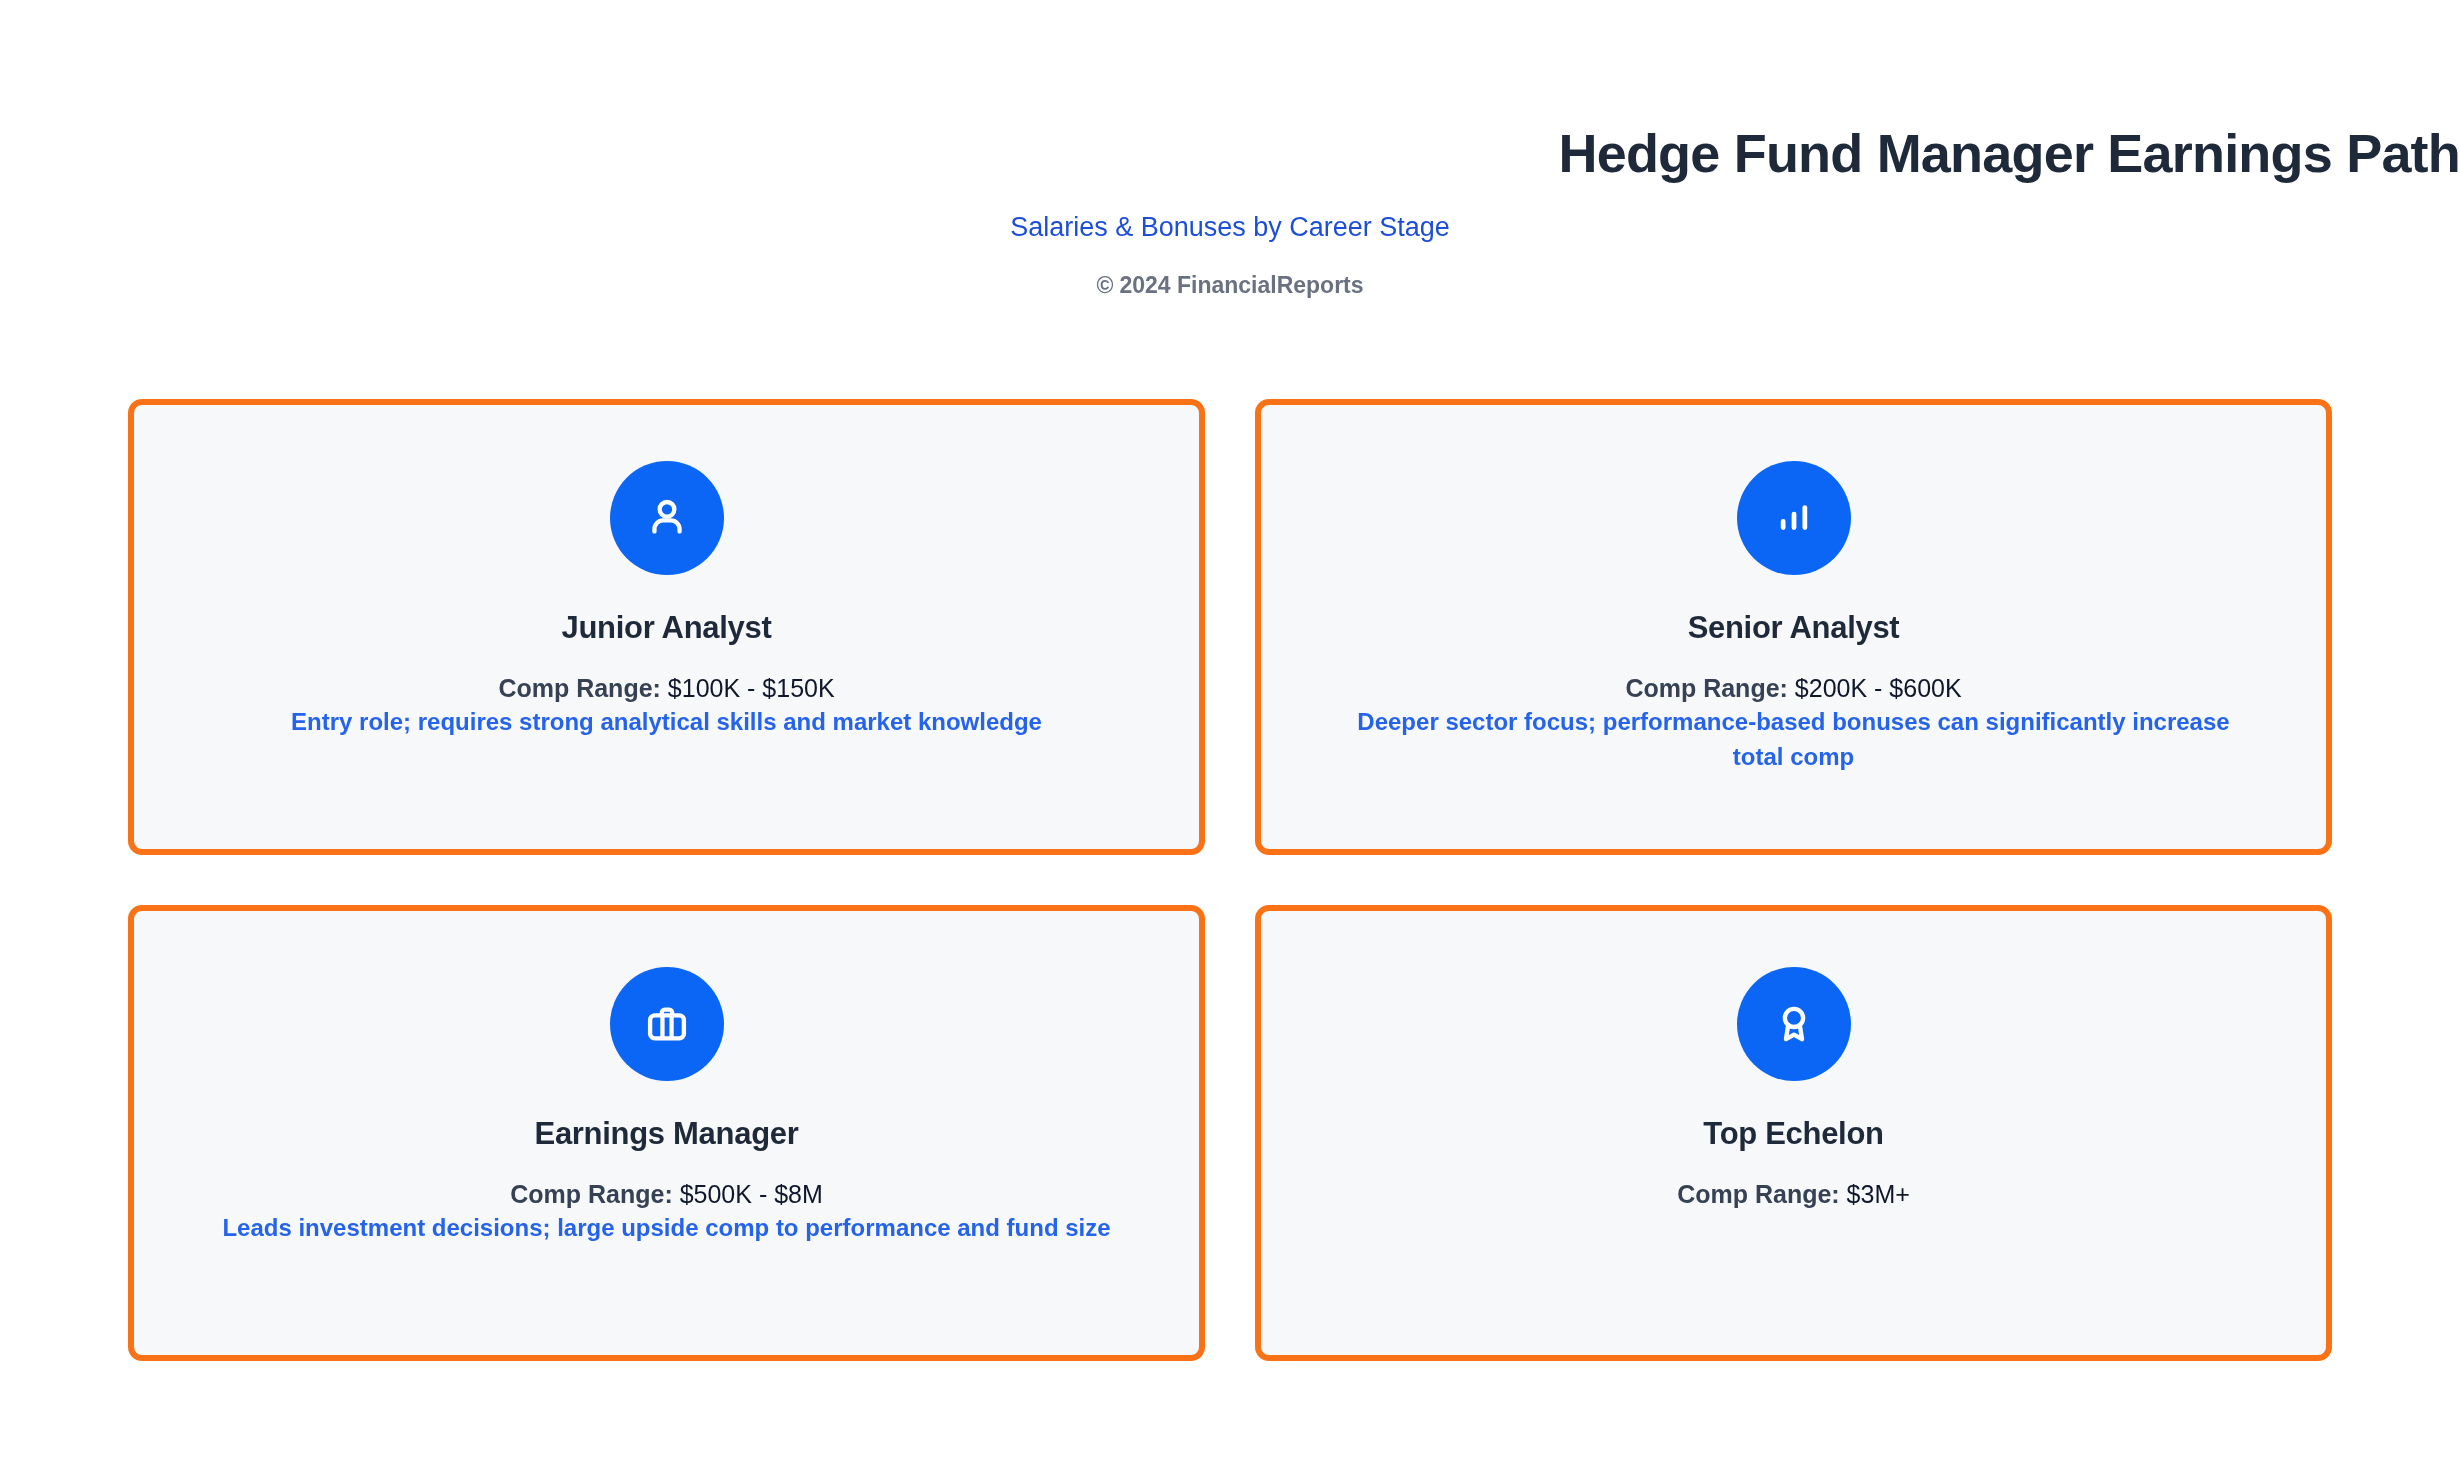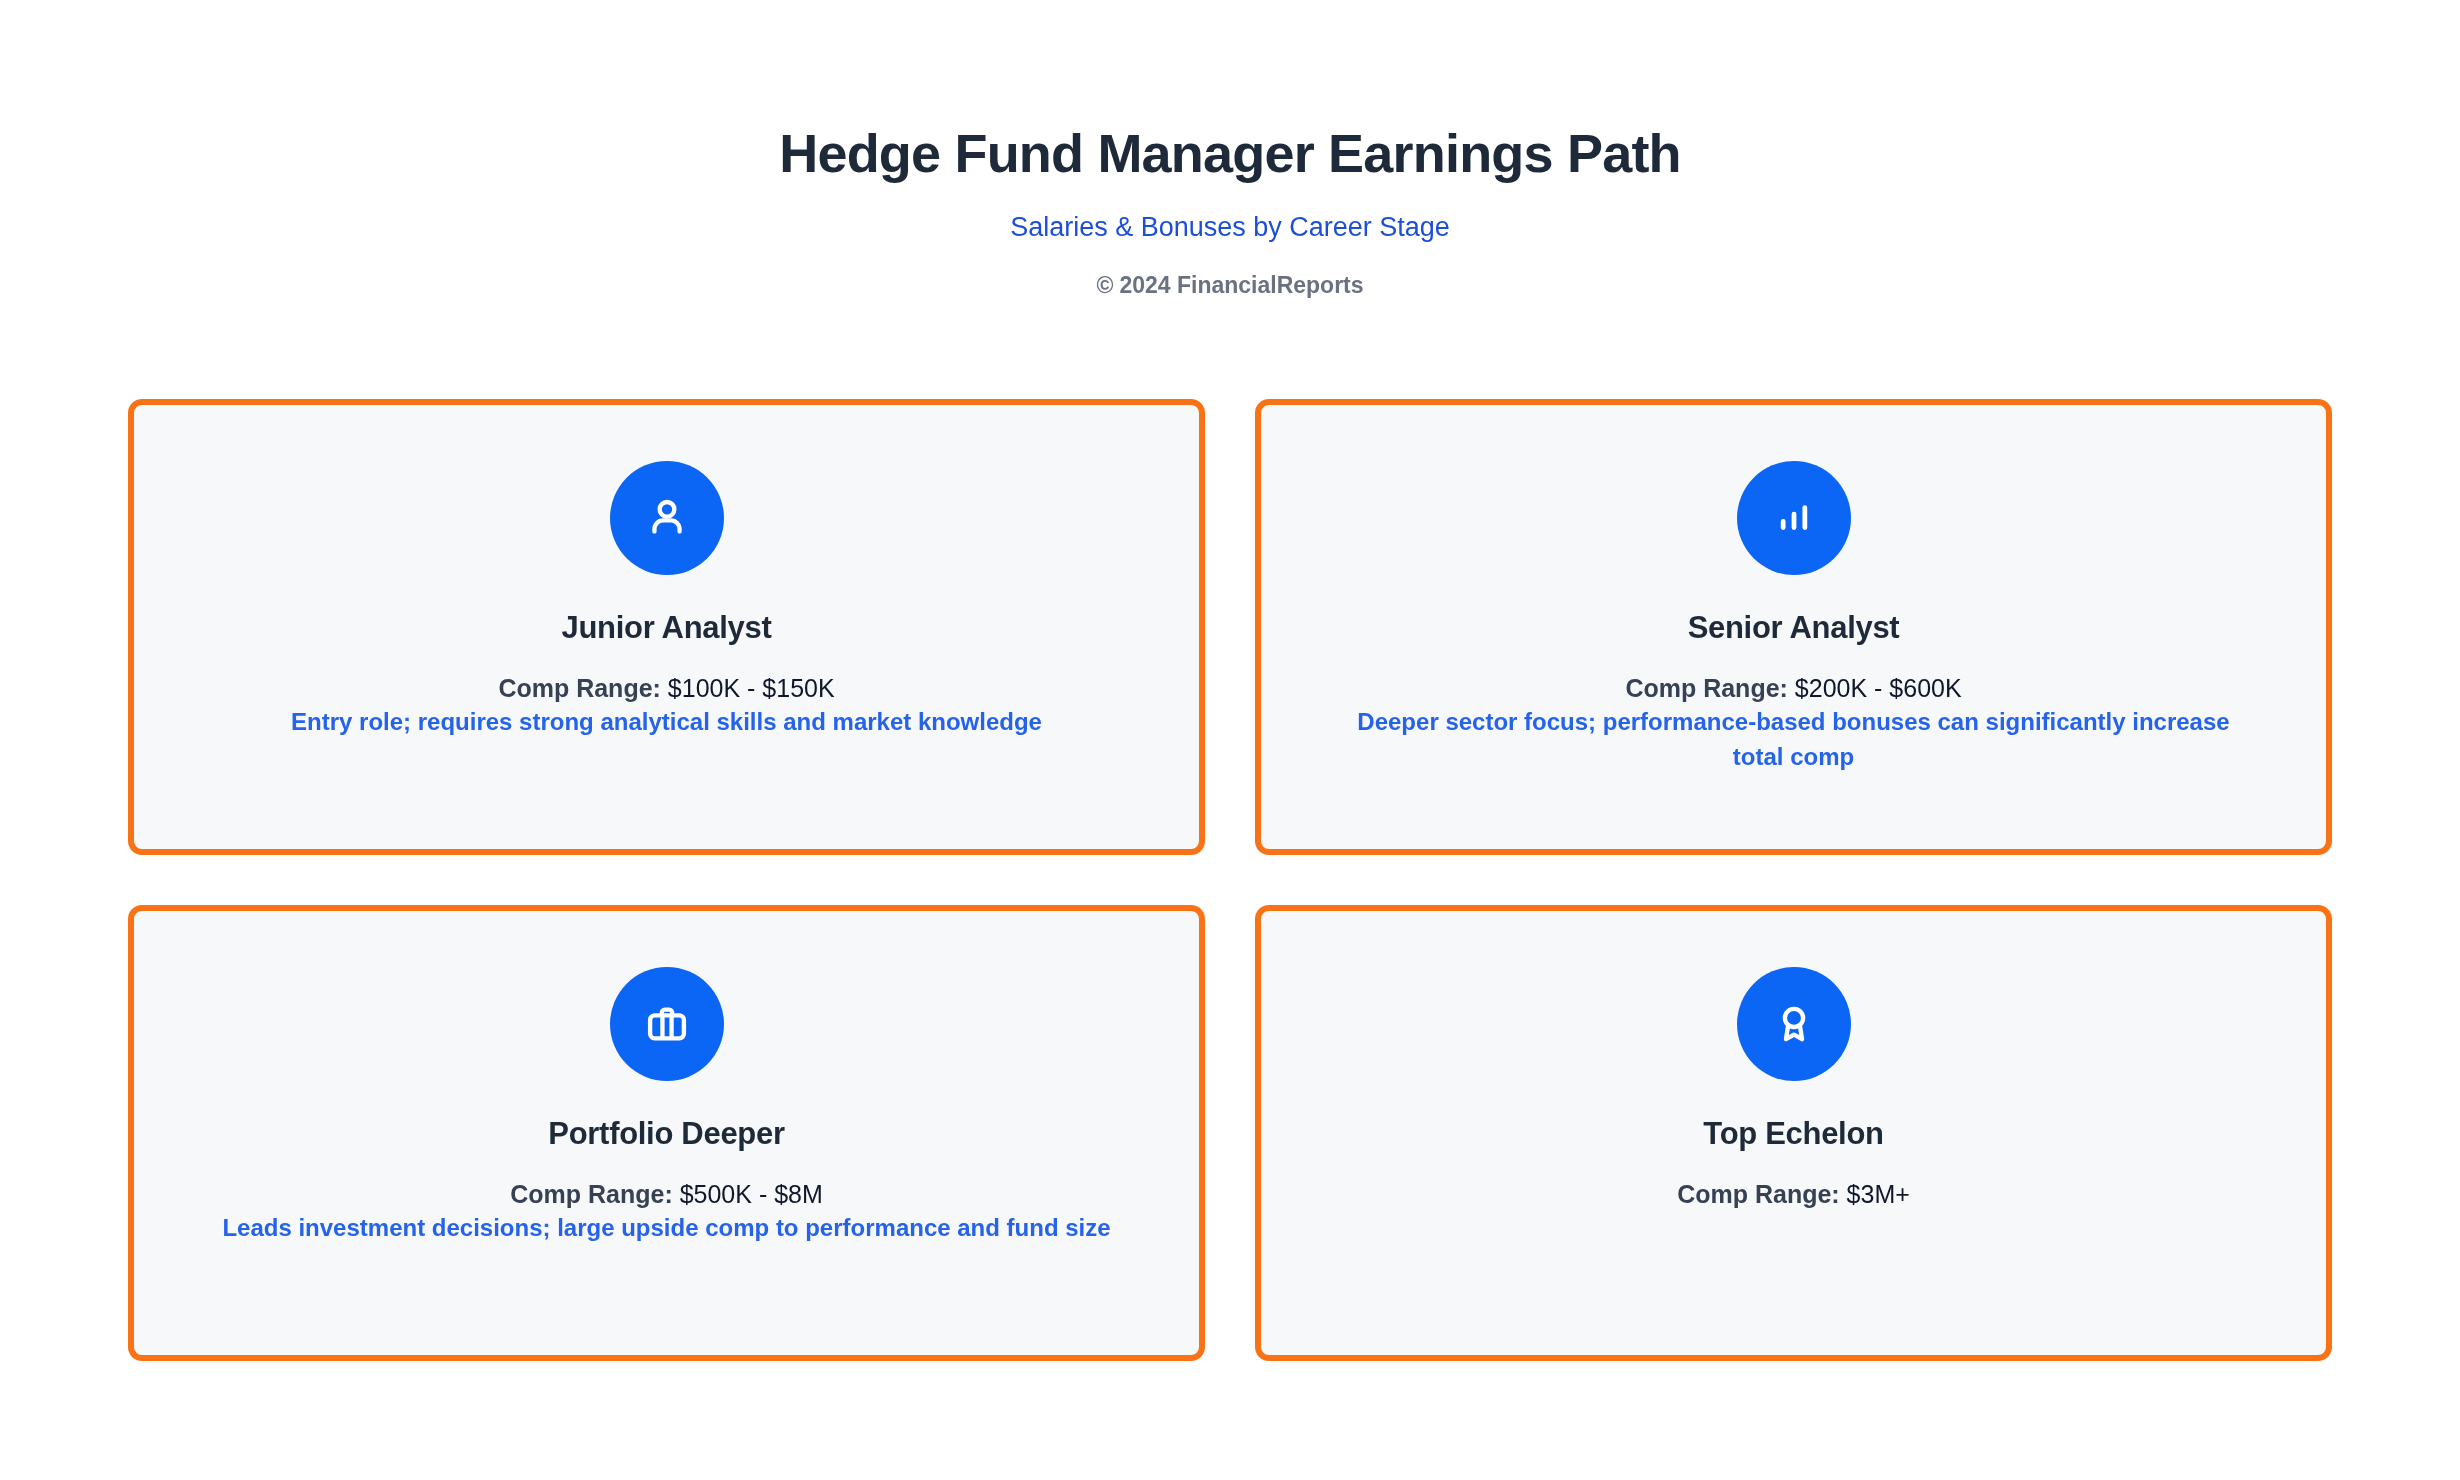--- a/index.html
+++ b/index.html
@@ -24,20 +24,21 @@
     text-align: center;
     padding-top: 122px;
   }
 
   .page-title {
     font-size: 54px;
     font-weight: 700;
     color: #1e2939;
     letter-spacing: -0.8px;
     line-height: 1.15;
+    text-align: right;
   }
 
   .page-subtitle {
     margin-top: 26px;
     font-size: 27px;
     font-weight: 400;
     color: #1d4ed8;
     line-height: 1.3;
   }
 
@@ -168,21 +169,21 @@
 
     <div class="card">
       <div class="card-icon">
         <svg width="52" height="52" viewBox="0 0 24 24" fill="none" stroke="#ffffff" stroke-width="2" stroke-linecap="round" stroke-linejoin="round">
           <rect x="4.2" y="8" width="15.6" height="10.6" rx="2.1"></rect>
           <path d="M9.6 8V6.8a1.4 1.4 0 0 1 1.4-1.4h2a1.4 1.4 0 0 1 1.4 1.4V8"></path>
           <line x1="9.9" y1="8.6" x2="9.9" y2="18"></line>
           <line x1="14.1" y1="8.6" x2="14.1" y2="18"></line>
         </svg>
       </div>
-      <div class="card-title">Portfolio Deeper</div>
+      <div class="card-title">Earnings Manager</div>
       <div class="card-comp">
         <span class="comp-label">Comp Range:</span>
         <span class="comp-value">$500K - $8M</span>
       </div>
       <div class="card-desc">Leads investment decisions; large upside comp to performance and fund size</div>
     </div>
 
     <div class="card">
       <div class="card-icon">
         <svg width="52" height="52" viewBox="0 0 24 24" fill="none" stroke="#ffffff" stroke-width="2" stroke-linecap="round" stroke-linejoin="round">

